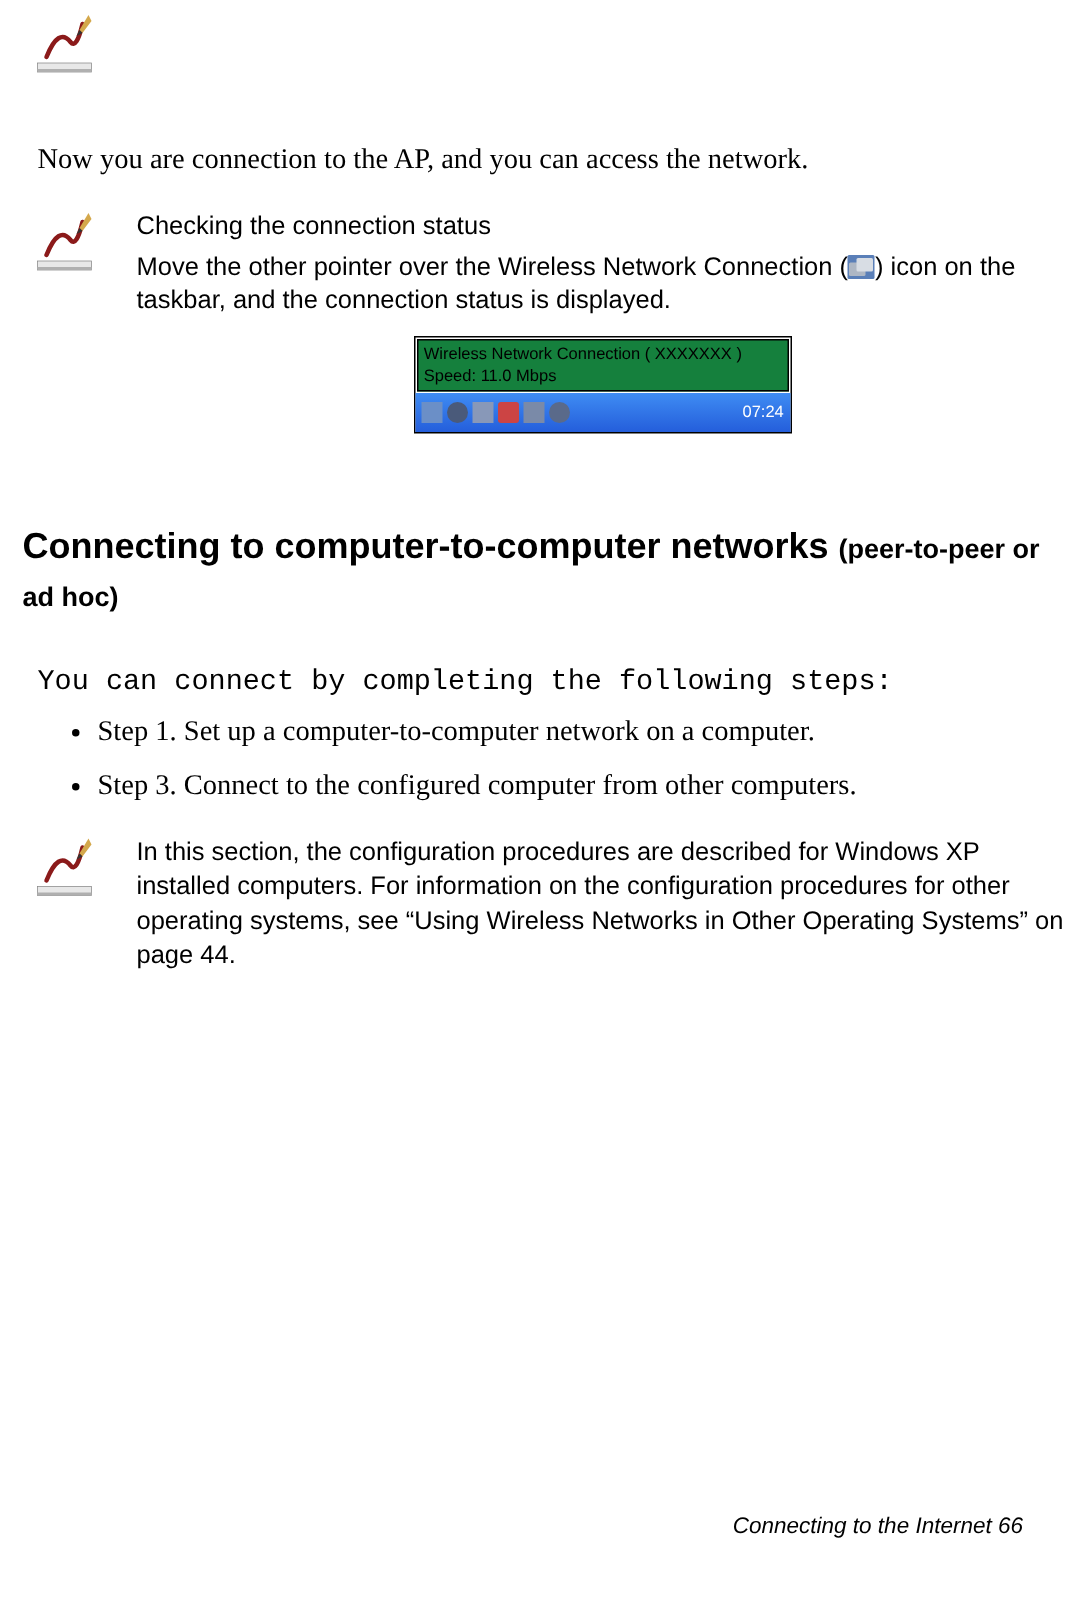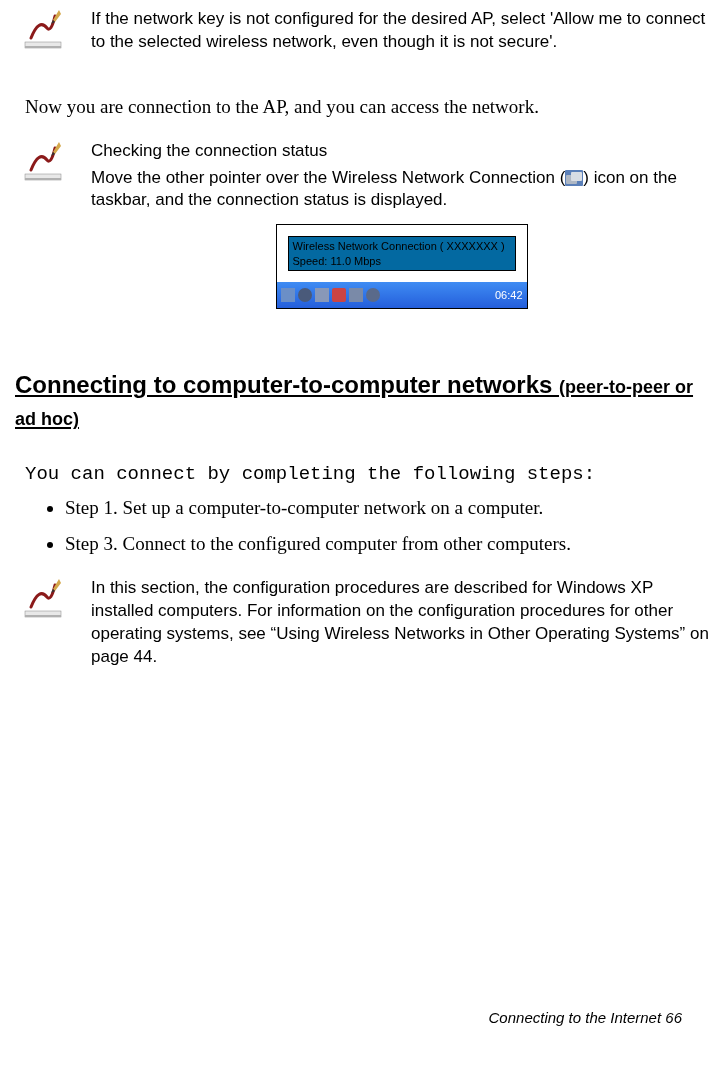--- a/index.html
+++ b/index.html
@@ -40,25 +40,25 @@
       margin-bottom: 4px;
     }
     .tooltip-figure {
       margin: 12px auto 0 auto;
       width: 250px;
       border: 1px solid #000;
       font-family: Tahoma, Arial, sans-serif;
       font-size: 11px;
     }
     .tooltip-box {
-      background: #0369a1;
+      background: #15803d;
       border: 1px solid #000;
       padding: 2px 4px;
       line-height: 1.3;
-      margin: 11px;
+      margin: 1px;
     }
     .taskbar {
       background: #245edb;
       background: linear-gradient(#3f8cf3, #245edb);
       height: 26px;
       display: flex;
       align-items: center;
       justify-content: space-between;
       padding: 0 4px;
       color: #fff;
@@ -76,21 +76,20 @@
     .clock {
       color: #fff;
       font-size: 11px;
       margin-left: 6px;
     }
     h2.section-heading {
       font-family: Arial, Helvetica, sans-serif;
       font-size: 24px;
       font-weight: bold;
       margin: 60px 0 2px 0;
-      text-decoration: underline;
     }
     h2.section-heading .sub {
       font-size: 18px;
       font-weight: bold;
     }
     .body-serif {
       font-family: "Times New Roman", Times, serif;
       font-size: 19px;
       margin: 12px 0 0 10px;
     }
@@ -154,21 +153,20 @@
   <div class="note-block">
     <div class="note-icon">
       <svg viewBox="0 0 44 44">
         <rect x="4" y="34" width="36" height="6" fill="#e8e8e8" stroke="#888" stroke-width="0.5"></rect>
         <rect x="4" y="38" width="36" height="2" fill="#b0b0b0"></rect>
         <path d="M 10 30 Q 18 10 26 20 Q 30 25 34 8" stroke="#8b1a1a" stroke-width="3" fill="none" stroke-linecap="round"></path>
         <path d="M 32 12 L 38 2 L 40 6 L 34 14 Z" fill="#d4a84b"></path>
         <path d="M 32 12 L 34 14 L 30 16 Z" fill="#333"></path>
       </svg>
     </div>
-    <div class="note-text">If the network key is not configured for the desired AP, select 'Allow me to connect to the selected wireless network, even though it is not secure'.</div>
   </div>
 
   <p class="serif-para">Now you are connection to the AP, and you can access the network.</p>
 
   <div class="note-block">
     <div class="note-icon">
       <svg viewBox="0 0 44 44">
         <rect x="4" y="34" width="36" height="6" fill="#e8e8e8" stroke="#888" stroke-width="0.5"></rect>
         <rect x="4" y="38" width="36" height="2" fill="#b0b0b0"></rect>
         <path d="M 10 30 Q 18 10 26 20 Q 30 25 34 8" stroke="#8b1a1a" stroke-width="3" fill="none" stroke-linecap="round"></path>
@@ -189,21 +187,21 @@
         </div>
         <div class="taskbar">
           <div class="tray-icons">
             <span class="tray-icon" style="background:#6b8fc7;"></span>
             <span class="tray-icon" style="background:#4a5a7a; border-radius:50%;"></span>
             <span class="tray-icon" style="background:#8898b8;"></span>
             <span class="tray-icon" style="background:#c44; border-radius:2px;"></span>
             <span class="tray-icon" style="background:#7a8aa8;"></span>
             <span class="tray-icon" style="background:#5a6a8a; border-radius:50%;"></span>
           </div>
-          <span class="clock">06:42</span>
+          <span class="clock">07:24</span>
         </div>
       </div>
     </div>
   </div>
 
   <h2 class="section-heading">
     <span>Connecting to computer-to-computer networks </span><span class="sub">(peer-to-peer or ad hoc)</span>
   </h2>
 
 

